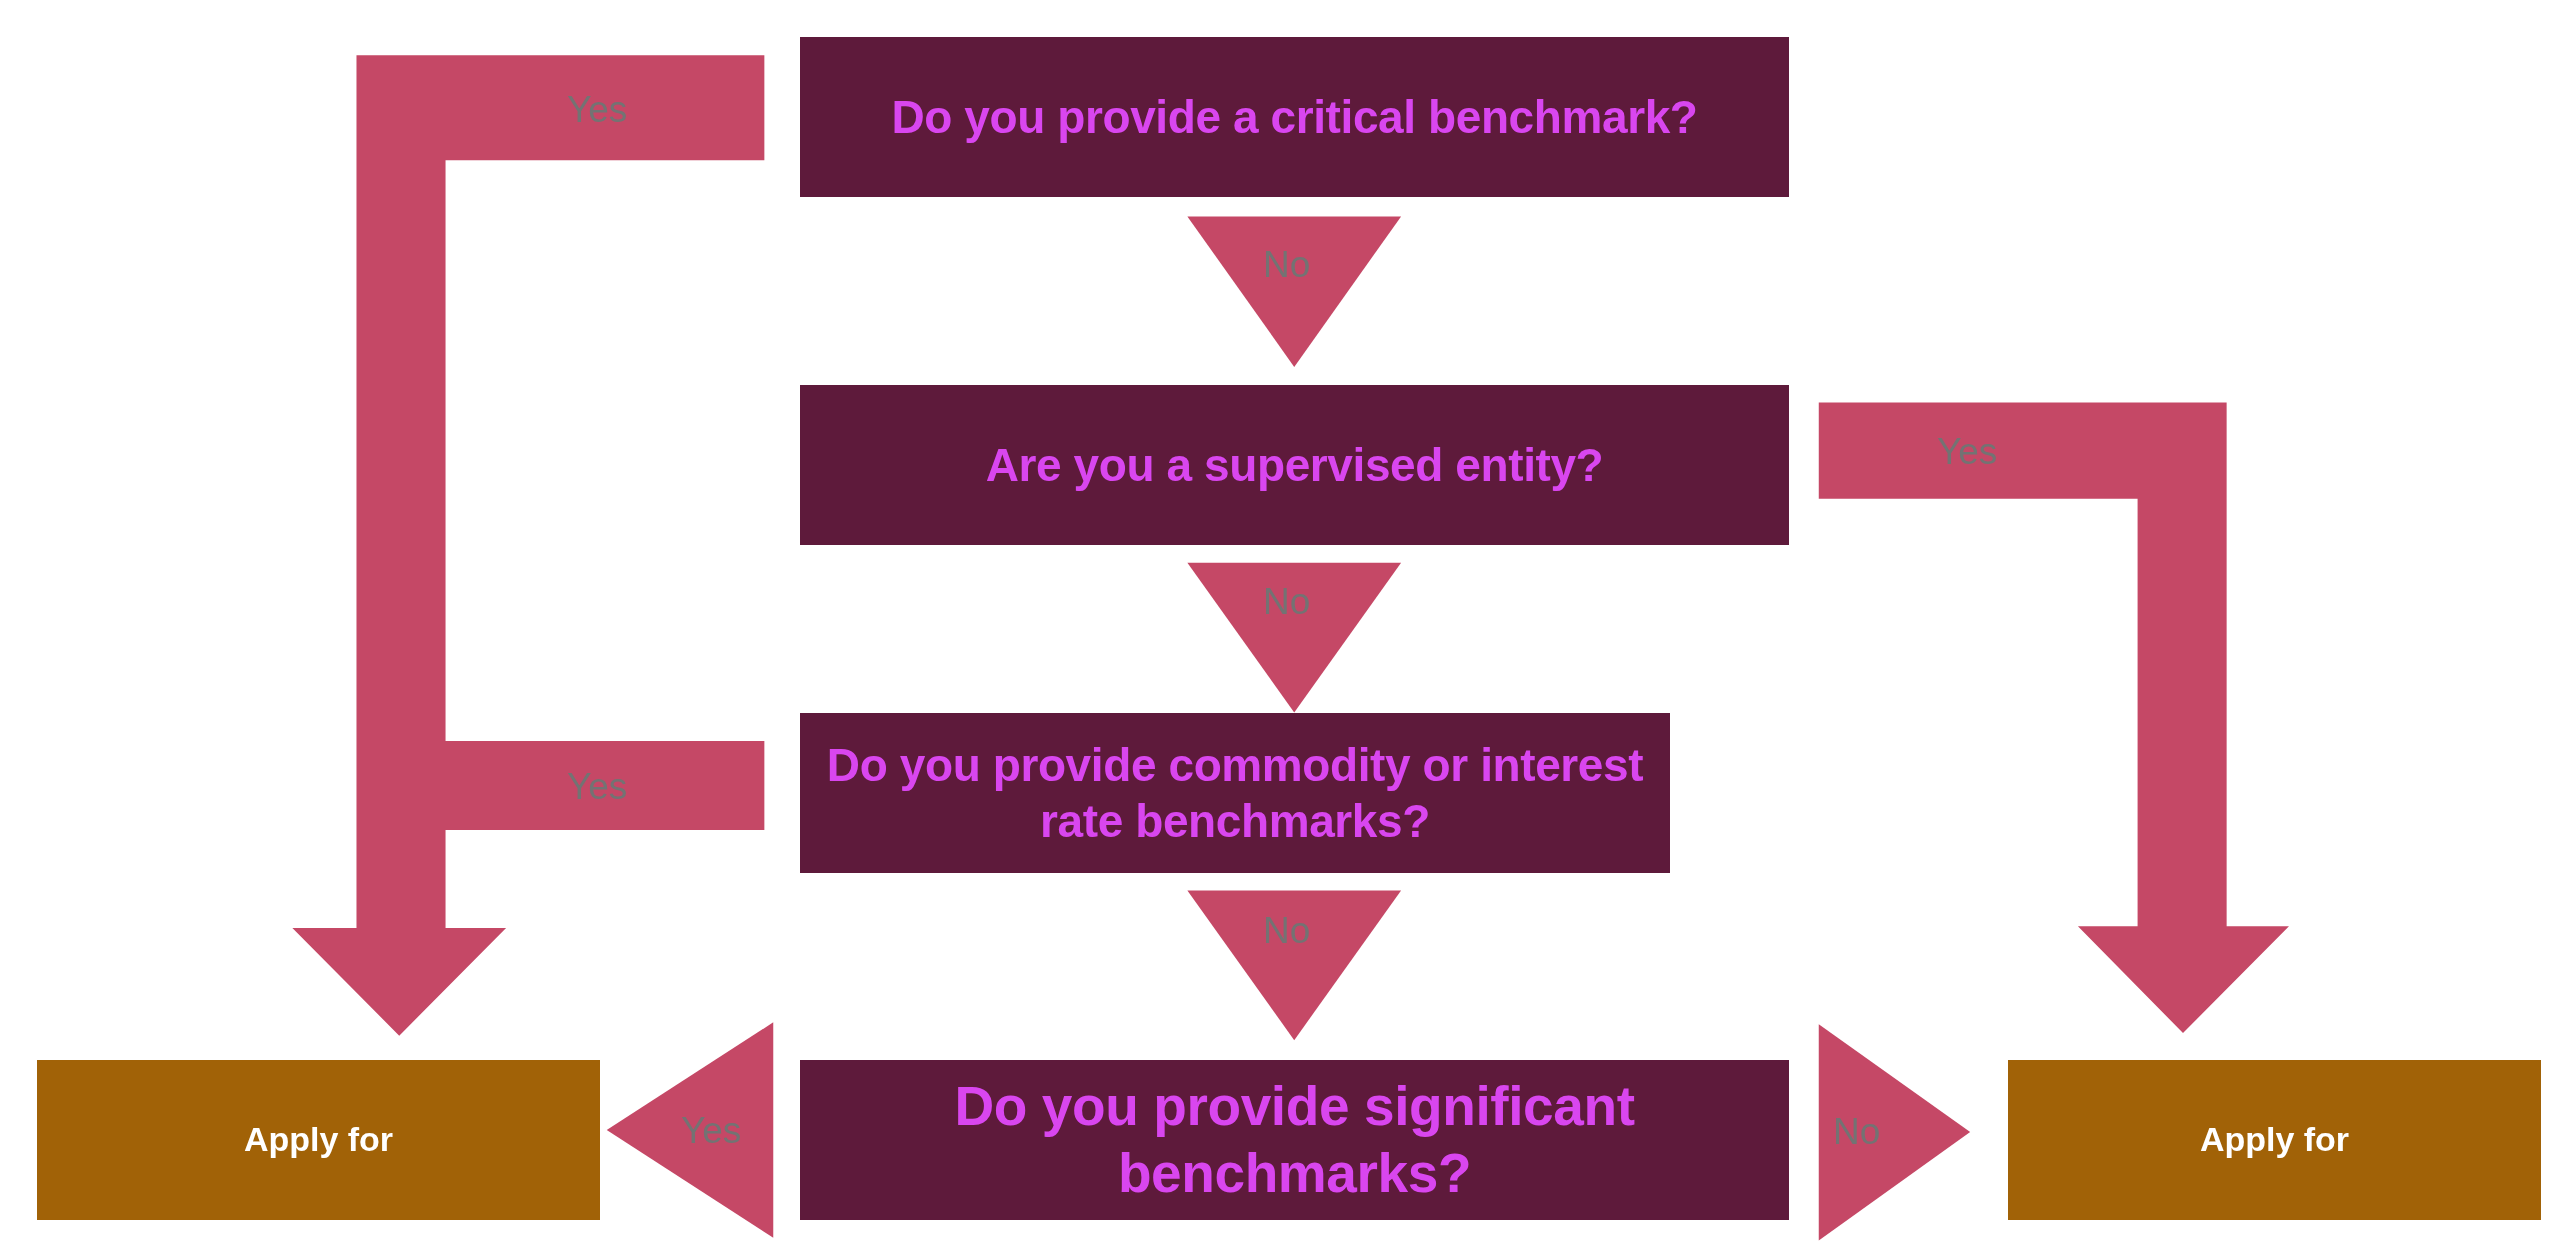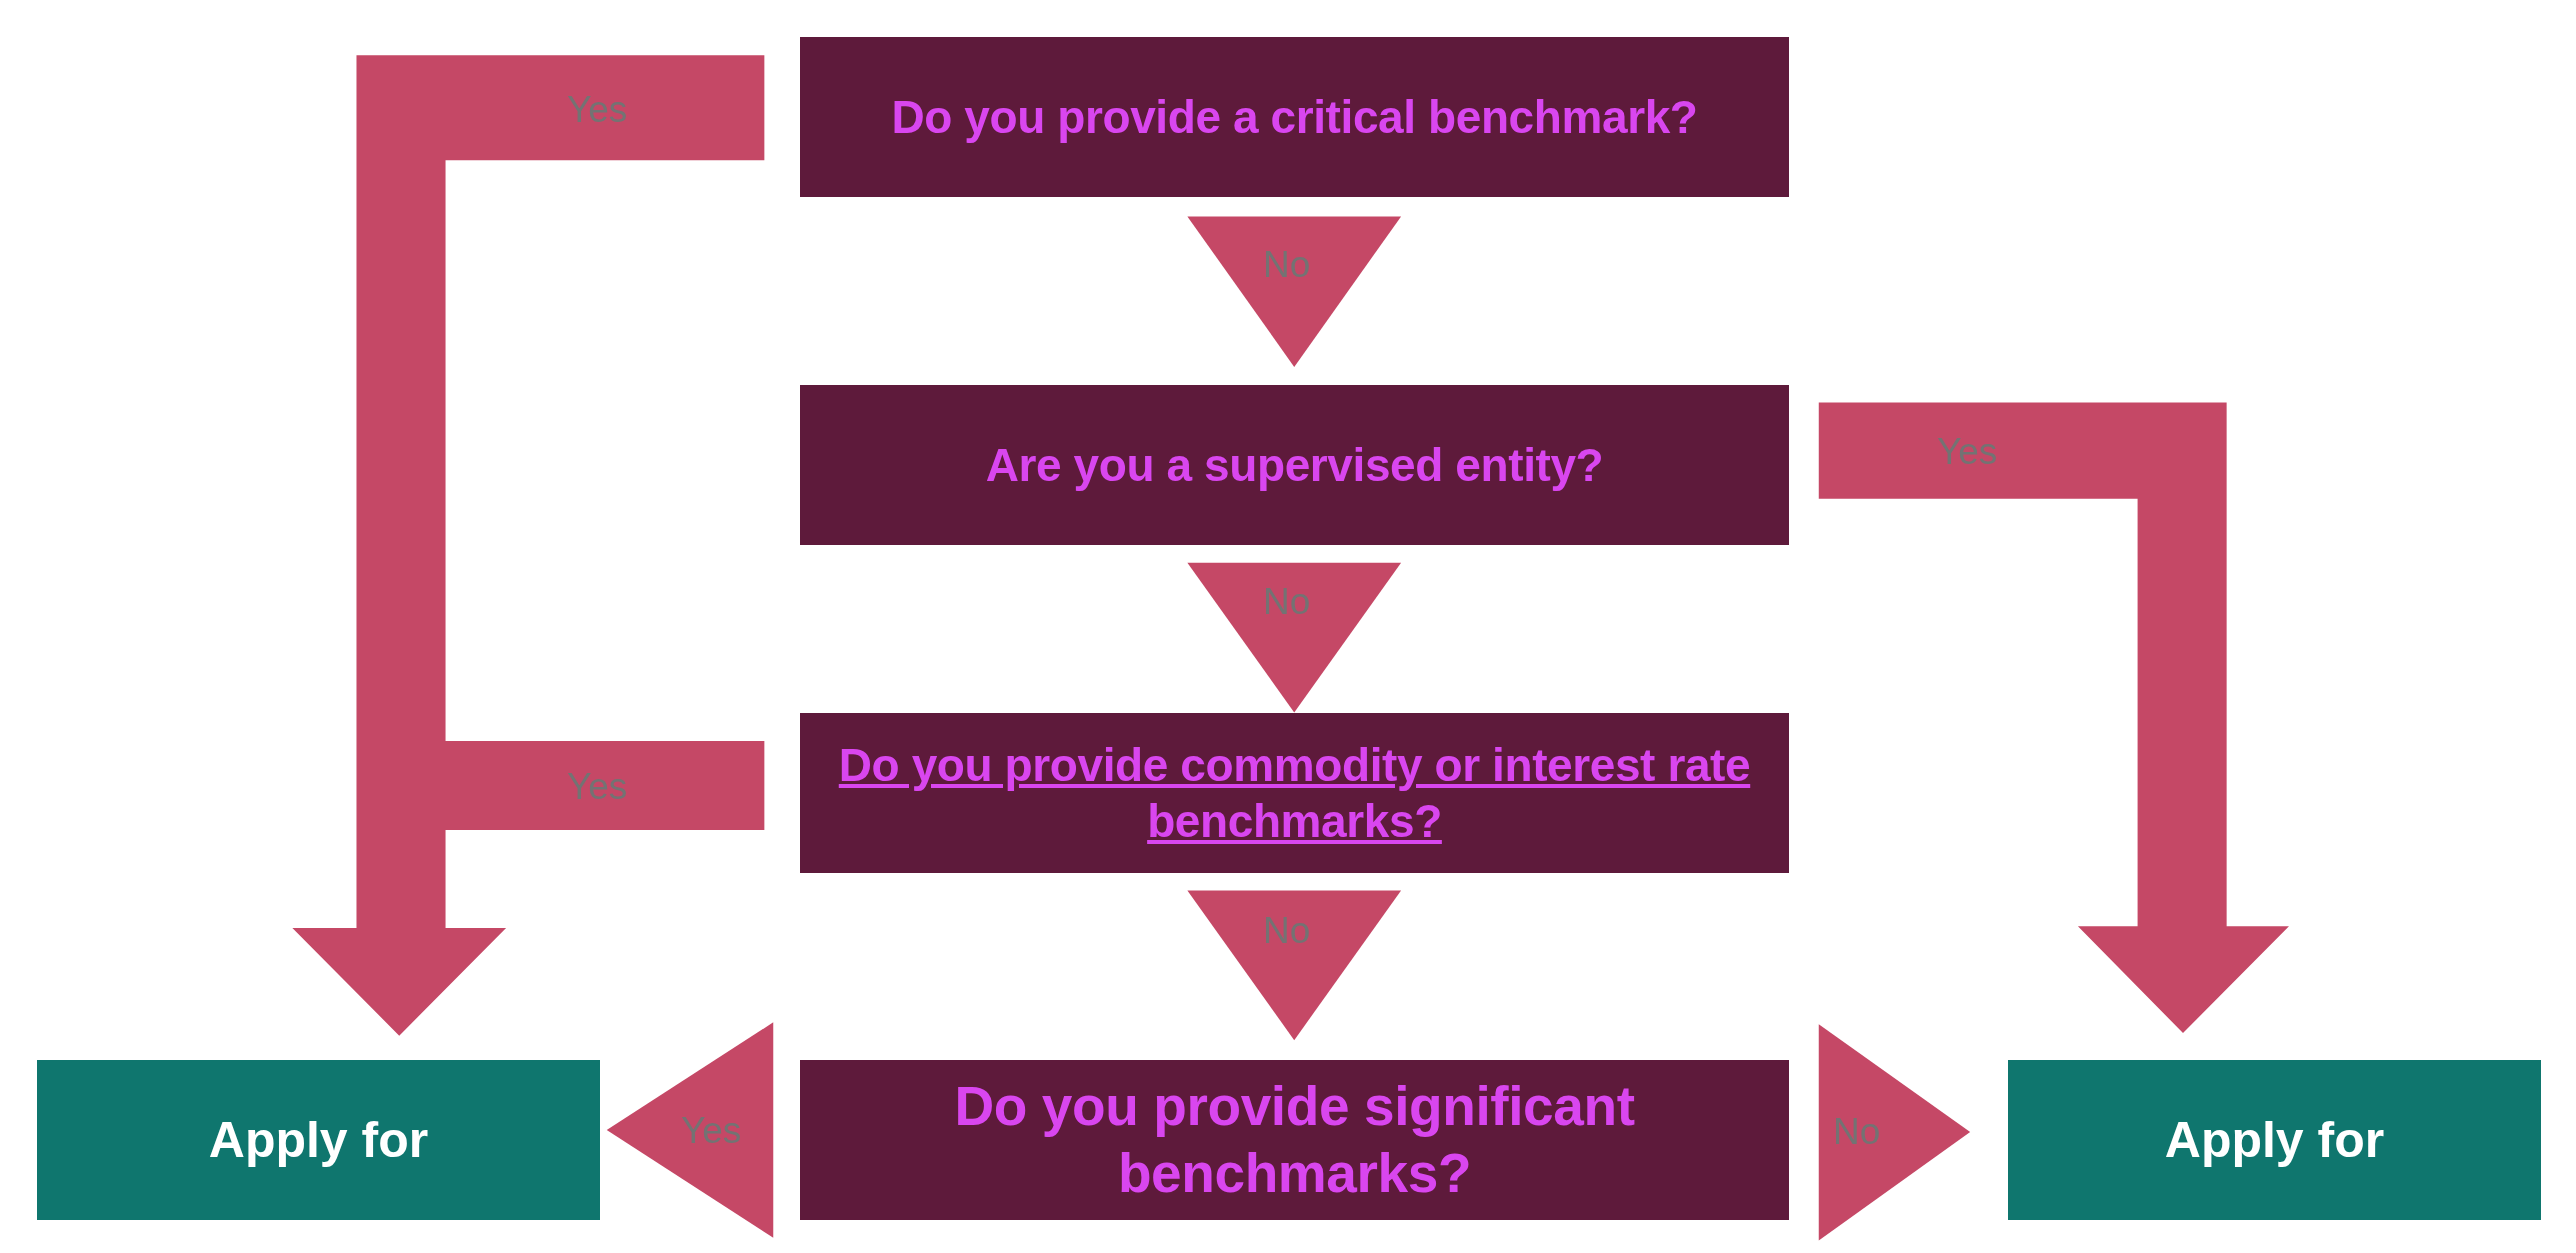--- a/index.html
+++ b/index.html
@@ -14,26 +14,26 @@
     text-align:center;
     font-weight:bold;
     font-size:46px;
     line-height:1.22;
     letter-spacing:-0.4px;
     padding:0 25px;
     box-sizing:border-box;
   }
   .termbox{
     position:absolute;
-    background:#0f766e;
+    background:#a16207;
     color:#ffffff;
     display:flex;align-items:center;justify-content:center;
     text-align:center;
     font-weight:bold;
-    font-size:50px;
+    font-size:34px;
     line-height:1.22;
     box-sizing:border-box;
   }
   .arrowlabel{
     position:absolute;
     color:#737373;
     font-weight:normal;
     font-size:37px;
     line-height:1;
     z-index:6;
@@ -85,21 +85,21 @@
   </svg>
 
   <div class="qbox" style="left:800px;top:37px;width:989px;height:160px;">
     <span>Do you provide a critical benchmark?</span>
   </div>
 
   <div class="qbox" style="left:800px;top:385px;width:989px;height:160px;text-align:right;">
     <span>Are you a supervised entity?</span>
   </div>
 
-  <div class="qbox" style="left:800px;top:713px;width:989px;height:160px;text-decoration:underline;">
+  <div class="qbox" style="left:800px;top:713px;width:870px;height:160px;">
     <span>Do you provide commodity or interest rate benchmarks?</span>
   </div>
 
   <div class="qbox" style="left:800px;top:1060px;width:989px;height:160px;font-size:55px;">
     <span>Do you provide significant benchmarks?</span>
   </div>
 
   <div class="termbox" style="left:37px;top:1060px;width:563px;height:160px;">
     <span>
       <span>Apply for</span><br>

